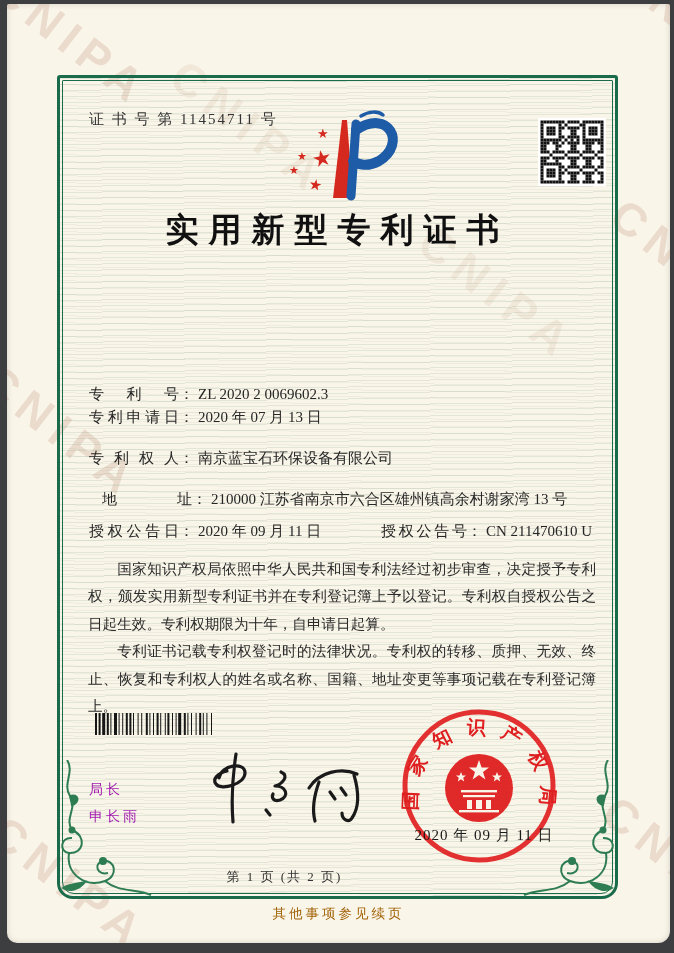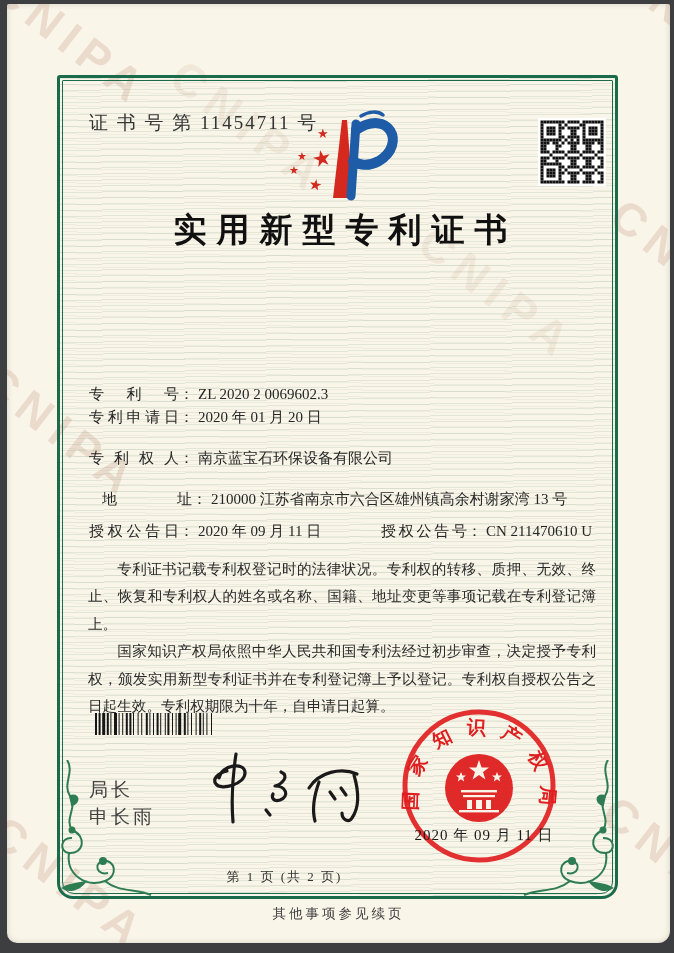--- a/index.html
+++ b/index.html
@@ -11,34 +11,34 @@
       white-space:nowrap;pointer-events:none;}
   .wm.light{color:rgba(205,180,160,.20);}
   .frame{position:absolute;left:50px;top:71px;width:561px;height:824px;
          border:3px solid #1a6b4c;border-radius:3px 3px 16px 16px;box-sizing:border-box;
          background:
            repeating-linear-gradient(179.3deg, rgba(122,158,128,.18) 0 1px, transparent 1px 6px),
            repeating-linear-gradient(180.8deg, rgba(122,158,128,.10) 0 1px, transparent 1px 7px);}
   .frame::after{content:"";position:absolute;inset:2px;border:1px solid #1a6b4c;
                 border-radius:1px 1px 12px 12px;pointer-events:none;}
   .abs{position:absolute;}
-  .certno{left:82px;top:106px;font-size:19px;letter-spacing:2px;color:#333;}
+  .certno{left:82px;top:106px;font-size:15px;letter-spacing:2px;color:#333;}
   .title{left:50px;top:204px;width:561px;text-align:center;font-size:33px;font-weight:bold;
-         letter-spacing:10px;color:#101010;padding-left:8px;}
+         letter-spacing:10px;color:#101010;}
   .frow{left:82px;width:525px;font-size:15px;color:#262626;white-space:nowrap;}
   .flabel{display:inline-block;width:90px;text-align:justify;text-align-last:justify;vertical-align:top;}
   .fcolon{display:inline-block;margin-right:4px;}
   .grp2{position:absolute;left:292px;top:0;font-family:Liberation Serif, serif;}
   .grp2 .flabel{width:86px;}
   .paras{left:81px;top:552px;width:508px;font-size:14.6px;line-height:27.4px;
          text-align:justify;color:#2a2a2a;}
   .paras p{margin:0;text-indent:2em;}
-  .signer{left:82px;top:772px;font-size:19px;line-height:27px;color:#404040;letter-spacing:3px;}
+  .signer{left:82px;top:772px;font-size:14px;line-height:27px;color:#a21caf;letter-spacing:3px;}
   .pageinfo{left:50px;top:864px;width:455px;text-align:center;font-size:13px;color:#333;letter-spacing:2px;}
-  .footnote{left:0;top:901px;width:663px;text-align:center;font-size:13.5px;color:#404040;letter-spacing:3px;}
+  .footnote{left:0;top:901px;width:663px;text-align:center;font-size:13.5px;color:#a16207;letter-spacing:3px;}
   .sealdate{left:397px;top:822px;width:160px;text-align:center;font-size:15px;color:#1a1a1a;
             letter-spacing:1px;z-index:6;}
   svg{display:block;}
 </style>
 </head>
 <body>
 
 <div class="page">
 
   <div class="wm abs" style="left:-28px;top:8px;">CNIPA</div>
@@ -327,38 +327,38 @@
         <rect x="62.5" y="62.5" width="3" height="3" fill="#111"></rect>
       </svg>
   </div>
 
   <div class="abs title">实用新型专利证书</div>
 
   <div class="abs frow" style="top:381px;">
     <span class="flabel">专利号</span><span class="fcolon">：</span><span>ZL 2020 2 0069602.3</span>
   </div>
   <div class="abs frow" style="top:404px;">
-    <span class="flabel">专利申请日</span><span class="fcolon">：</span><span>2020 年 01 月 20 日</span>
+    <span class="flabel">专利申请日</span><span class="fcolon">：</span><span>2020 年 07 月 13 日</span>
   </div>
   <div class="abs frow" style="top:445px;">
     <span class="flabel">专利权人</span><span class="fcolon">：</span><span>南京蓝宝石环保设备有限公司</span>
   </div>
   <div class="abs frow" style="top:486px;margin-left:13px;">
     <span class="flabel">地址</span><span class="fcolon">：</span><span>210000 江苏省南京市六合区雄州镇高余村谢家湾 13 号</span>
   </div>
   <div class="abs frow" style="top:518px;">
     <span class="flabel">授权公告日</span><span class="fcolon">：</span><span>2020 年 09 月 11 日</span>
     <span class="grp2">
       <span class="flabel">授权公告号</span><span class="fcolon">：</span><span>CN 211470610 U</span>
     </span>
   </div>
 
   <div class="abs paras">
+    <p>国家知识产权局依照中华人民共和国专利法经过初步审查，决定授予专利权，颁发实用新型专利证书并在专利登记簿上予以登记。专利权自授权公告之日起生效。专利权期限为十年，自申请日起算。</p>
     <p>专利证书记载专利权登记时的法律状况。专利权的转移、质押、无效、终止、恢复和专利权人的姓名或名称、国籍、地址变更等事项记载在专利登记簿上。</p>
-    <p>国家知识产权局依照中华人民共和国专利法经过初步审查，决定授予专利权，颁发实用新型专利证书并在专利登记簿上予以登记。专利权自授权公告之日起生效。专利权期限为十年，自申请日起算。</p>
   </div>
 
   <div class="abs" style="left:88px;top:709px;">
     <svg id="barcode-svg" width="178" height="22" viewBox="0 0 178 22">
         <rect x="0" y="0" width="2" height="22" fill="#161616"></rect>
         <rect x="3.6" y="0" width="2" height="22" fill="#161616"></rect>
         <rect x="7.199999999999999" y="0" width="3" height="22" fill="#161616"></rect>
         <rect x="11.799999999999999" y="0" width="2" height="22" fill="#161616"></rect>
         <rect x="15.399999999999999" y="0" width="1" height="22" fill="#161616"></rect>
         <rect x="19" y="0" width="3" height="22" fill="#161616"></rect>

